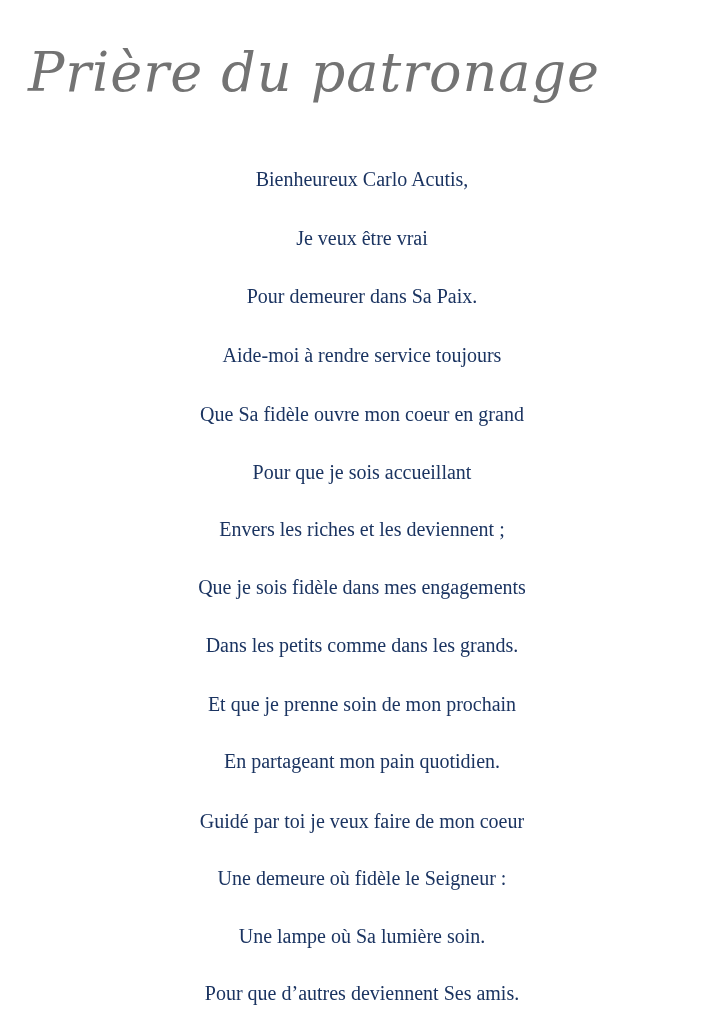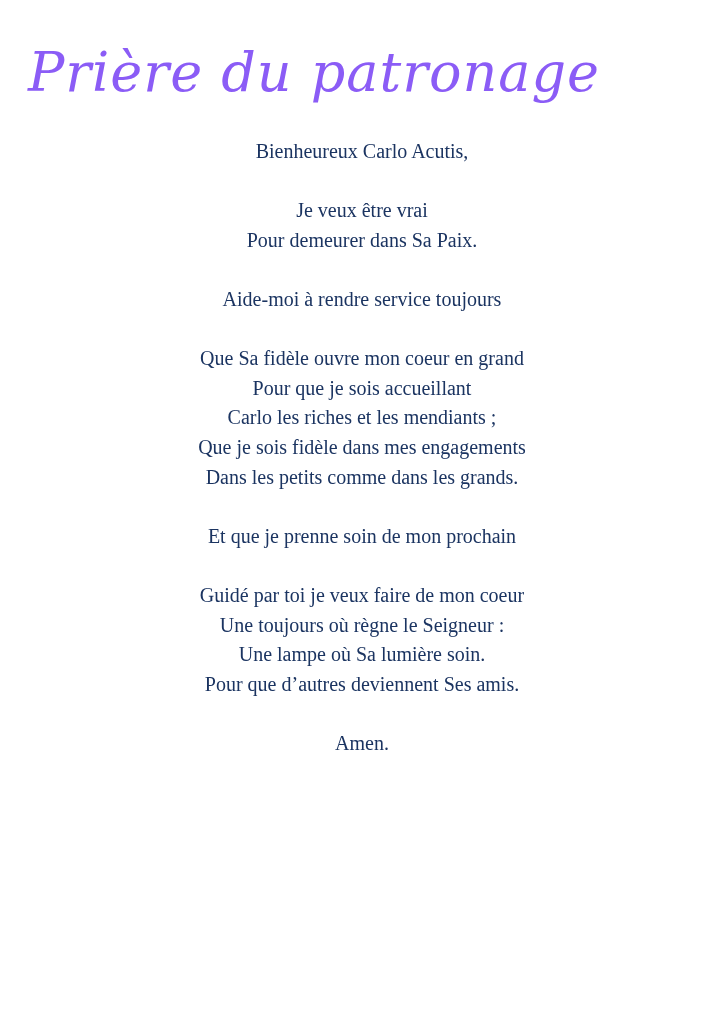--- a/index.html
+++ b/index.html
@@ -7,32 +7,32 @@
       width: 724px; height: 1024px; background: #ffffff;
       position: relative; overflow: hidden;
     }
     .title {
       position: absolute; left: 0; top: 28px; width: 628px;
       text-align: center;
       font-family: "DejaVu Serif", serif;
       font-style: italic;
       font-size: 54px;
       line-height: 90px;
-      color: #8b5cf6;
+      color: #737373;
       letter-spacing: 1px;
     }
     .poem {
       position: absolute; left: 0; top: 137px; width: 724px;
       text-align: center;
       font-family: "Liberation Serif", serif;
       font-size: 20px;
       color: #1b3461;
     }
     .stanza { margin: 0 0 29.6px 0; }
-    .line { display: block; height: 29.6px; line-height: 29.6px; white-space: nowrap; }
+    .line { display: block; height: 29.6px; line-height: 29.6px; white-space: nowrap; margin-top: 28px; }
     .amen { font-weight: normal; display: block; height: 29.6px; line-height: 29.6px; margin-top: 25px; }
   </style>
 </head>
 <body>
 
 <div class="title">Prière du patronage</div>
 
 <div class="poem">
   <div class="stanza">
     <span class="line">Bienheureux Carlo Acutis,</span>
@@ -40,27 +40,28 @@
   <div class="stanza">
     <span class="line">Je veux être vrai</span>
     <span class="line">Pour demeurer dans Sa Paix.</span>
   </div>
   <div class="stanza">
     <span class="line">Aide-moi à rendre service toujours</span>
   </div>
   <div class="stanza">
     <span class="line">Que Sa fidèle ouvre mon coeur en grand</span>
     <span class="line">Pour que je sois accueillant</span>
-    <span class="line">Carlo les riches et les mendiants ;</span>
+    <span class="line">Envers les riches et les deviennent ;</span>
     <span class="line">Que je sois fidèle dans mes engagements</span>
     <span class="line">Dans les petits comme dans les grands.</span>
   </div>
   <div class="stanza">
     <span class="line">Et que je prenne soin de mon prochain</span>
+    <span class="line">En partageant mon pain quotidien.</span>
   </div>
   <div class="stanza">
     <span class="line">Guidé par toi je veux faire de mon coeur</span>
-    <span class="line">Une toujours où règne le Seigneur :</span>
+    <span class="line">Une demeure où fidèle le Seigneur :</span>
     <span class="line">Une lampe où Sa lumière soin.</span>
     <span class="line">Pour que d’autres deviennent Ses amis.</span>
   </div>
   <span class="amen">Amen.</span>
 </div>
 
 </body></html>

